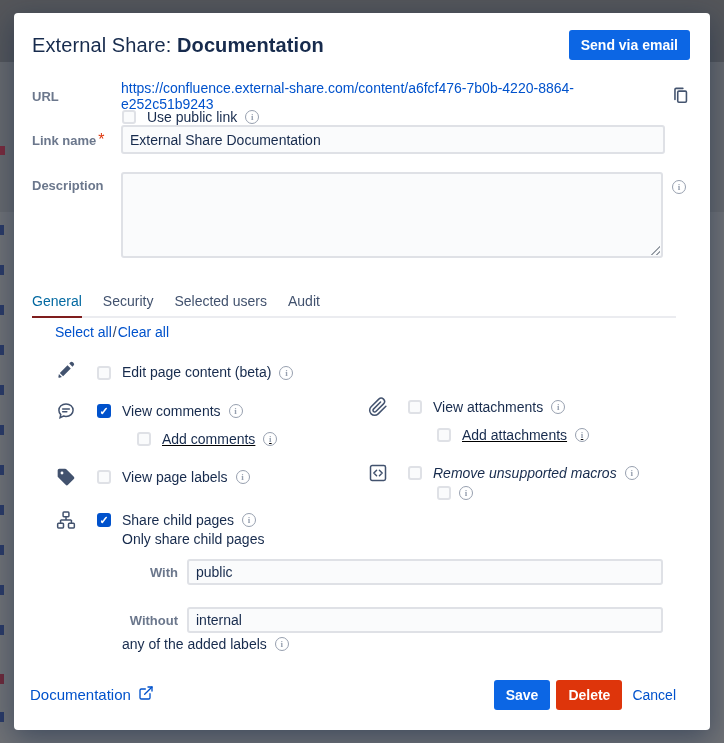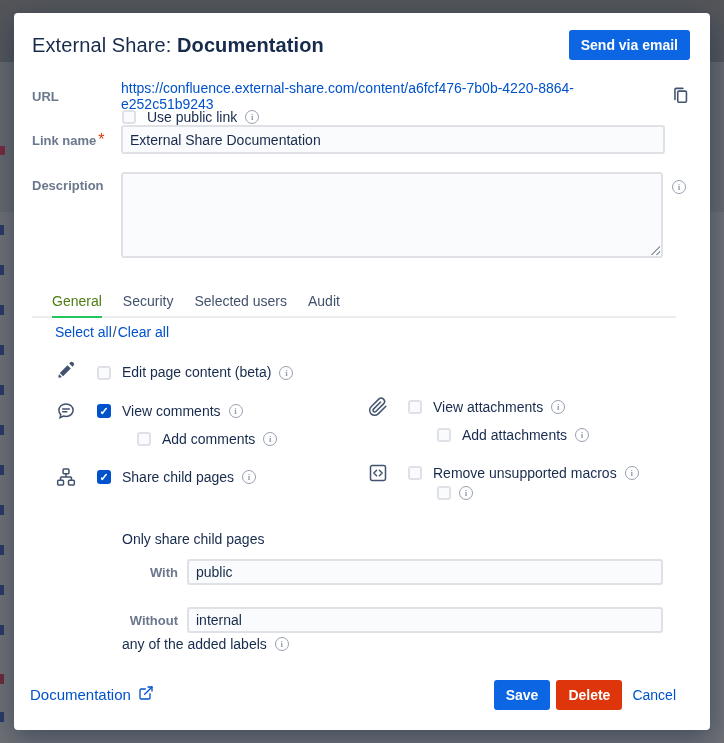--- a/index.html
+++ b/index.html
@@ -47,34 +47,34 @@
   .linkname-input{width:544px;height:29px;}
   .row-desc{top:159px;left:18px;display:flex;align-items:flex-start;}
   .desc-wrap{position:relative;}
   .desc-area{width:542px;height:86px;resize:none;display:block;}
   .resize-handle{position:absolute;right:3px;bottom:3px;width:11px;height:11px;
     background:repeating-linear-gradient(135deg,transparent 0 2px,#9aa0a8 2px 3.5px);
     clip-path:polygon(100% 0,100% 100%,0 100%);}
   .desc-info{margin-left:9px;margin-top:8px;}
   .tabs{top:280px;left:18px;right:34px;display:flex;border-bottom:2px solid #EBECF0;}
   .tab{font-size:14px;color:#42526E;padding-bottom:7px;margin-right:21px;cursor:pointer;}
-  .tab.active{color:#4d7c0f;border-bottom:2px solid #22c55e;margin-bottom:-2px;margin-left:20px;}
+  .tab.active{color:#0369a1;border-bottom:2px solid #7f1d1d;margin-bottom:-2px;}
   .bulk{top:311px;left:41px;font-size:14px;}
   .bulk a{color:#0052CC;text-decoration:none;cursor:pointer;}
   .bulk .sep{color:#344563;margin:0 1px;}
   .perms{top:347px;left:0;right:0;height:172px;}
   .prow{display:flex;align-items:center;height:20px;padding-left:42px;}
   .prow.sub{padding-left:123px;}
   .picon{width:20px;height:20px;margin-right:21px;flex:none;display:flex;align-items:center;justify-content:center;}
   .pcol-right{position:absolute;left:354px;top:37px;}
   .pcol-right .prow{padding-left:0;}
   .pcol-right .picon{margin-right:20px;}
   .pcol-right .prow.sub{padding-left:69px;}
-  .mb17{margin-bottom:21px;align-items:flex-end;}.mb8{margin-bottom:8px;}.mb18{margin-bottom:18px;}
-  .mb23{margin-bottom:23px;}.mb6{}
+  .mb17{margin-bottom:21px;align-items:flex-end;}.mb8{margin-bottom:8px;}.mb18{margin-bottom:18px;text-decoration:underline;}
+  .mb23{margin-bottom:23px;}.mb6{font-style:italic;}
   .only-share{top:518px;left:108px;font-size:14px;color:#172B4D;}
   .wrow{display:flex;align-items:center;left:18px;}
   .wrow .wlab{width:146px;text-align:right;}
   .wrow .tfield{width:476px;height:26px;margin-left:9px;padding:2px 7px;}
   .row-with{top:546px;}
   .row-without{top:594px;}
   .anyof{top:623px;left:108px;display:flex;align-items:center;font-size:14px;color:#172B4D;}
   .footer{top:666px;left:16px;right:34px;height:31px;display:flex;justify-content:space-between;align-items:center;}
   .doc-link{display:flex;align-items:center;color:#0052CC;font-size:15px;text-decoration:none;cursor:pointer;}
   .doc-link svg{margin-left:7px;}
@@ -170,20 +170,31 @@
         </span>
         <span class="cb ck"></span>
         <span class="cblabel">View comments</span>
         <span class="info"></span>
       </div>
       <div class="prow sub mb18">
         <span class="cb un"></span>
         <span class="cblabel">Add comments</span>
         <span class="info"></span>
       </div>
+      <div class="prow mb23">
+        <span class="picon">
+          <svg viewBox="0 0 24 24" width="20" height="20" fill="#42526E">
+              <path d="M21.4 11.6l-9-9A2 2 0 0 0 11 2H4a2 2 0 0 0-2 2v7c0 .53.21 1.04.59 1.41l9 9a2 2 0 0 0 2.82 0l7-7a2 2 0 0 0 0-2.81z"></path>
+              <circle cx="7.2" cy="7.2" r="1.7" fill="#fff"></circle>
+            </svg>
+        </span>
+        <span class="cb un"></span>
+        <span class="cblabel">View page labels</span>
+        <span class="info"></span>
+      </div>
       <div class="prow">
         <span class="picon">
           <svg viewBox="0 0 24 24" width="20" height="20" fill="none" stroke="#42526E" stroke-width="1.8">
               <rect x="8.5" y="2.5" width="7" height="5.5" rx="1"></rect>
               <rect x="2" y="16" width="7" height="5.5" rx="1"></rect>
               <rect x="15" y="16" width="7" height="5.5" rx="1"></rect>
               <path d="M12 8v4M5.5 12h13M5.5 12v4M18.5 12v4"></path>
             </svg>
         </span>
         <span class="cb ck"></span>

